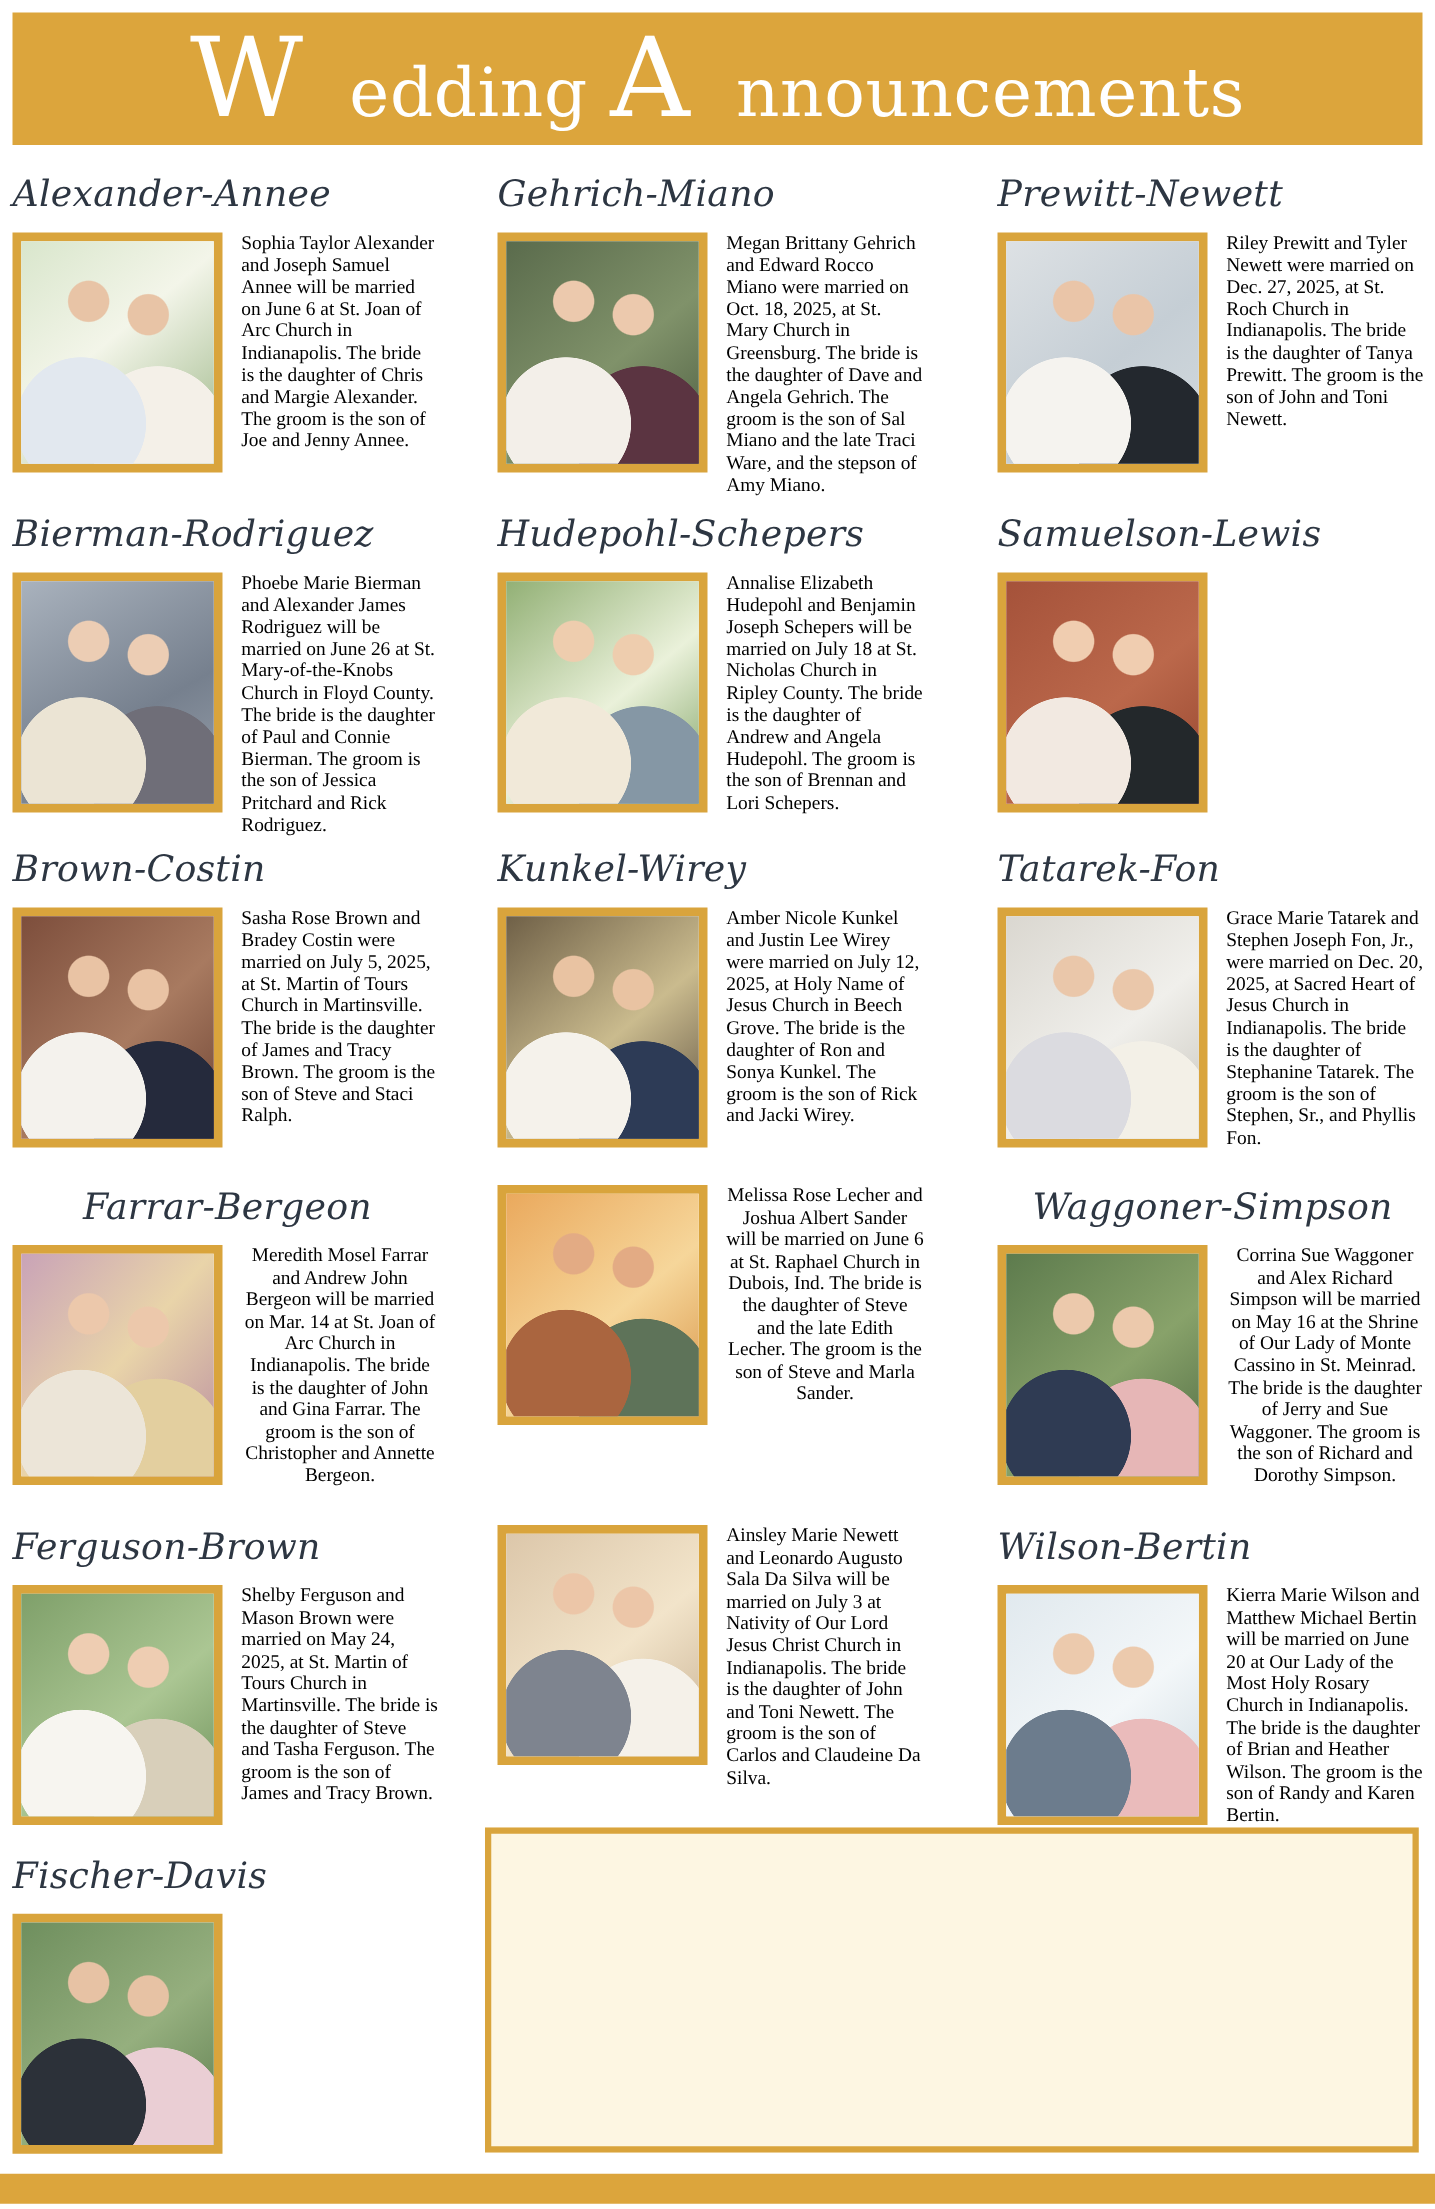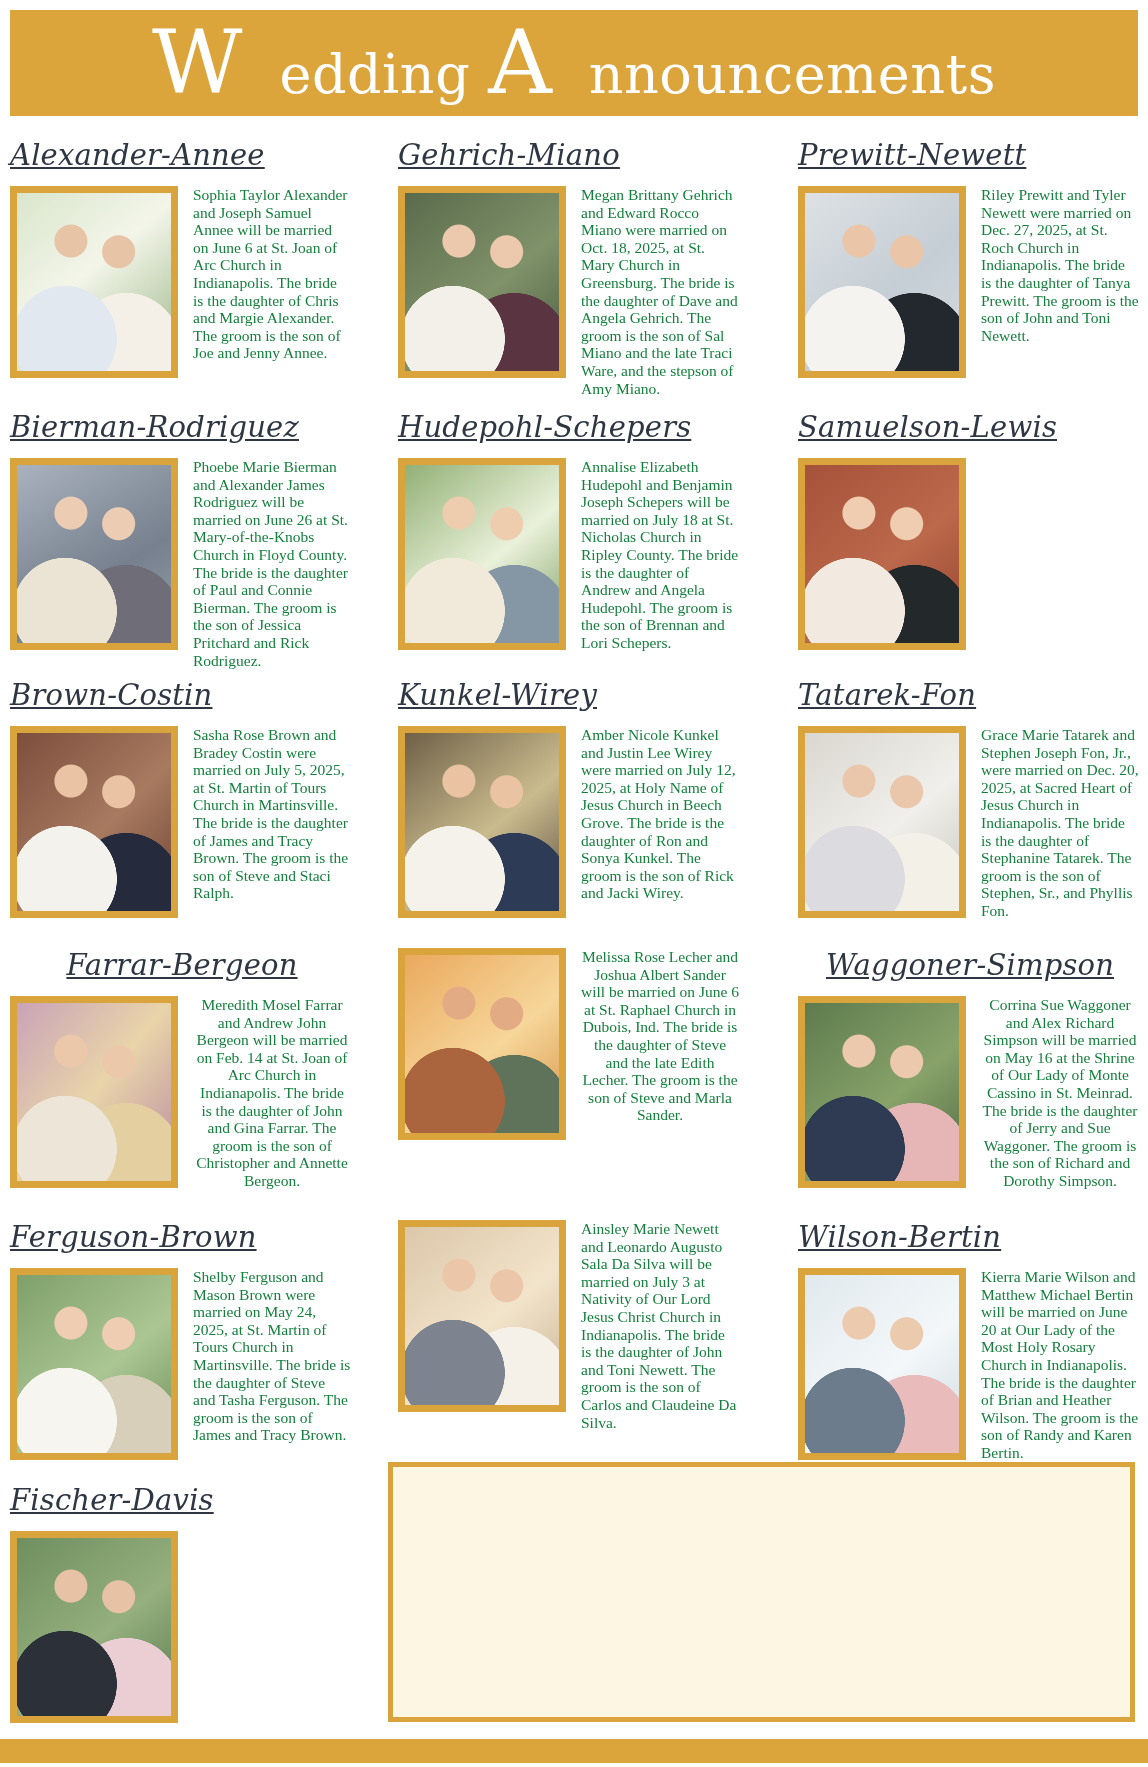--- a/index.html
+++ b/index.html
@@ -9,25 +9,25 @@
   
   #banner{position:absolute;left:10px;top:10px;width:1128px;height:106px;background:#DCA53C;
           display:flex;align-items:baseline;justify-content:center;color:#ffffff;}
   #banner .big{font-family:"DejaVu Serif",serif;font-size:88px;line-height:106px;font-weight:400;}
   #banner .small{font-family:"DejaVu Serif",serif;font-size:54px;line-height:106px;font-weight:400;letter-spacing:.5px;margin-left:37px;}
   #banner .gap{display:inline-block;width:18px;}
 
   
   .ann{position:absolute;width:344px;}
   .ann h2{margin:0 0 13px 0;font-family:"DejaVu Serif",serif;font-style:italic;font-weight:400;
-          font-size:29px;line-height:35px;color:#2d3642;letter-spacing:.2px;white-space:nowrap;text-decoration:underline;}
+          font-size:29px;line-height:35px;color:#2d3642;letter-spacing:.2px;white-space:nowrap;}
   .ann .row{display:flex;align-items:flex-start;}
   .frame{flex:0 0 auto;width:154px;height:178px;border:7px solid #D9A43C;margin-right:15px;}
   .photo{width:100%;height:100%;}
-  .ann p{margin:0;width:158px;font-size:15.5px;line-height:17.6px;color:#15803d;}
+  .ann p{margin:0;width:158px;font-size:15.5px;line-height:17.6px;color:#000000;}
 
   
   .c1{left:10px;}  .c2{left:398px;}  .c3{left:798px;}
   .r1{top:138px;} .r2{top:410px;} .r3{top:678px;} .r4{top:948px;text-align:center;} .r5{top:1220px;} .r6{top:1483px;}
 
   
   .photo{background:
      radial-gradient(circle 17px at 35% 27%, var(--skin) 0 16px, transparent 17px),
      radial-gradient(circle 17px at 66% 33%, var(--skin) 0 16px, transparent 17px),
      radial-gradient(ellipse 34% 30% at 31% 82%, var(--tl) 0 99%, transparent 100%),
@@ -99,21 +99,21 @@
     <p>Sasha Rose Brown and Bradey Costin were married on July 5, 2025, at St. Martin of Tours Church in Martinsville. The bride is the daughter of James and Tracy Brown. The groom is the son of Steve and Staci Ralph.</p>
       </div>
   </section>
 
   <section class="ann c1 r4">
     <h2>Farrar-Bergeon</h2>
     <div class="row">
         <div class="frame">
           <div class="photo p4"></div>
         </div>
-    <p>Meredith Mosel Farrar and Andrew John Bergeon will be married on Feb. 14 at St. Joan of Arc Church in Indianapolis. The bride is the daughter of John and Gina Farrar. The groom is the son of Christopher and Annette Bergeon.</p>
+    <p>Meredith Mosel Farrar and Andrew John Bergeon will be married on Mar. 14 at St. Joan of Arc Church in Indianapolis. The bride is the daughter of John and Gina Farrar. The groom is the son of Christopher and Annette Bergeon.</p>
       </div>
   </section>
 
   <section class="ann c1 r5">
     <h2>Ferguson-Brown</h2>
     <div class="row">
         <div class="frame">
           <div class="photo p5"></div>
         </div>
     <p>Shelby Ferguson and Mason Brown were married on May 24, 2025, at St. Martin of Tours Church in Martinsville. The bride is the daughter of Steve and Tasha Ferguson. The groom is the son of James and Tracy Brown.</p>

